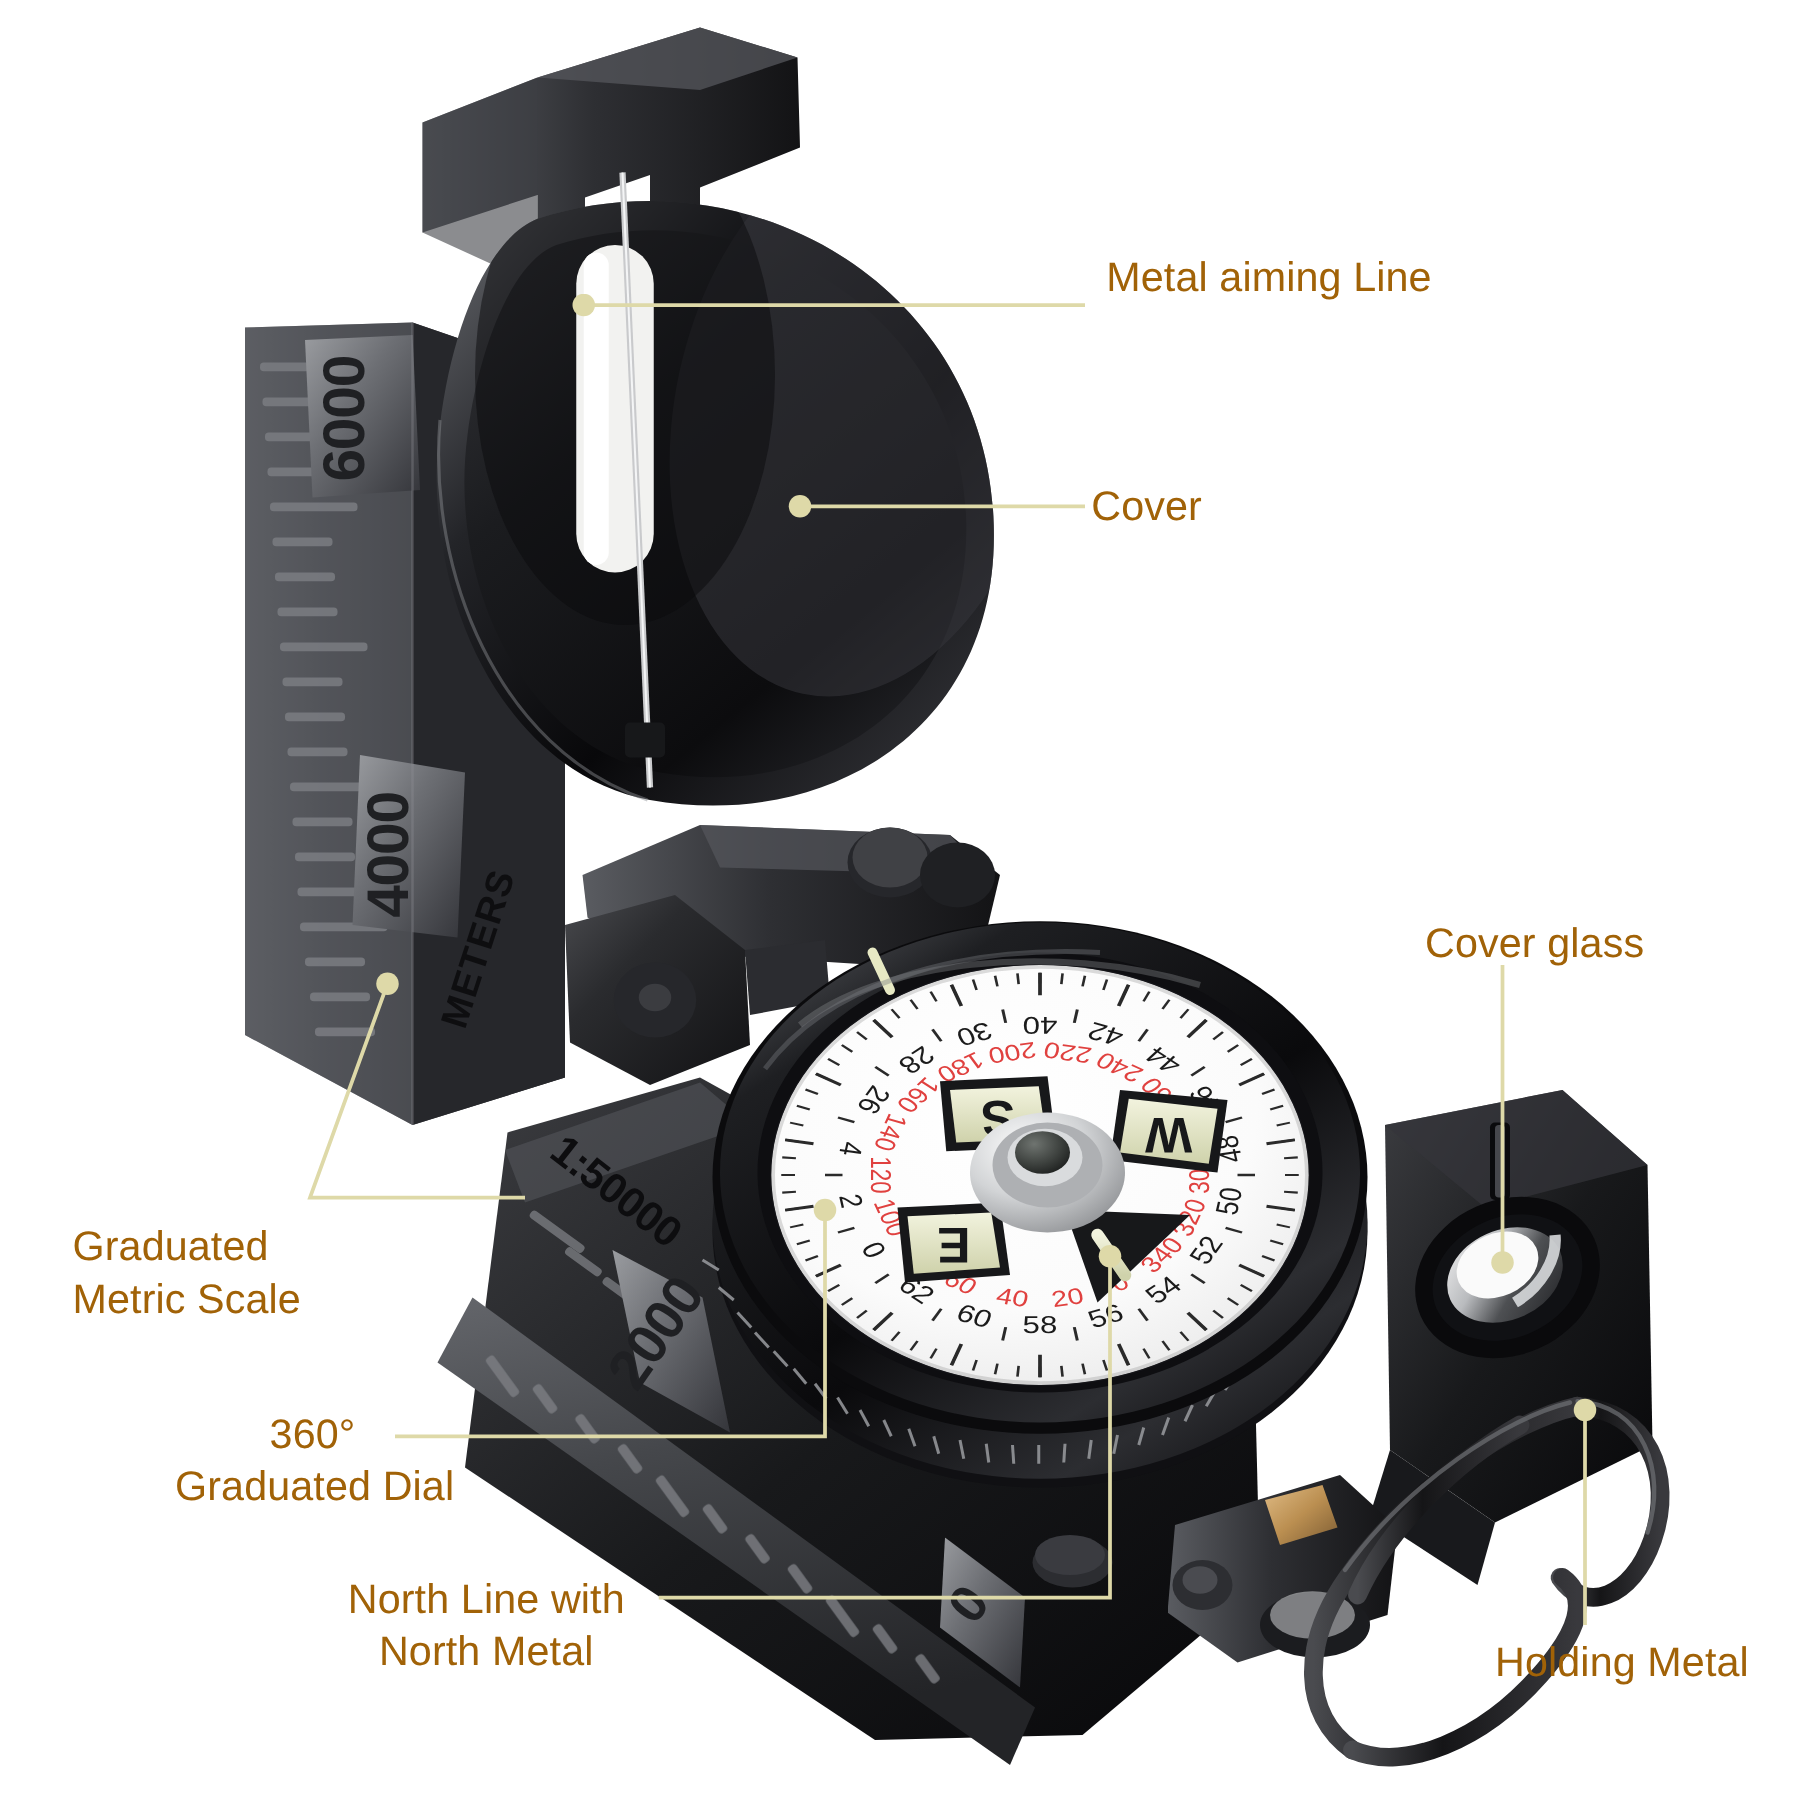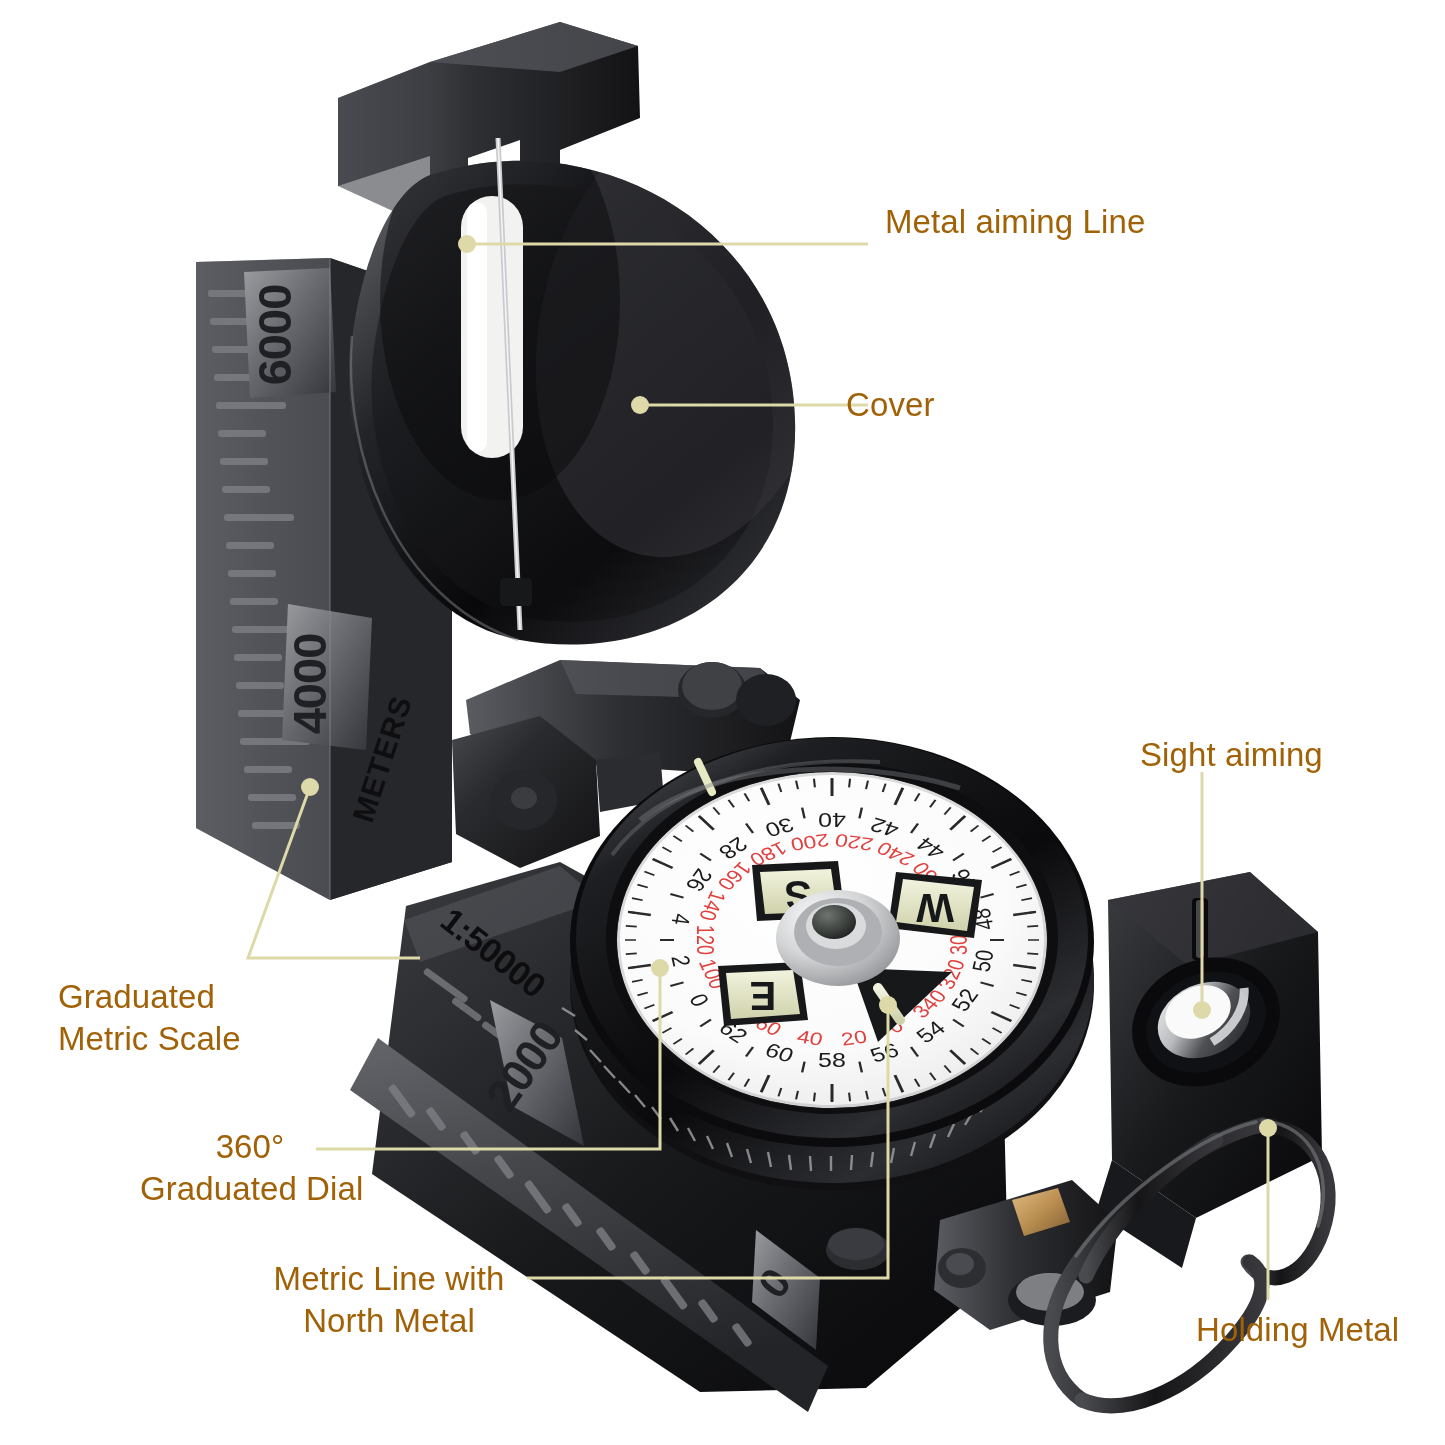--- a/index.html
+++ b/index.html
@@ -565,34 +565,34 @@
       <circle cx="1202" cy="1010" r="9"></circle>
       <circle cx="1268" cy="1128" r="9"></circle>
       <circle cx="310" cy="787" r="9"></circle>
       <circle cx="660" cy="968" r="9"></circle>
       <circle cx="888" cy="1005" r="9"></circle>
     </g>
   </svg>
 
   <div class="callout-label right" style="left:885px; top:222px; transform:translateY(-50%);">Metal aiming Line</div>
 
-  <div class="callout-label right" style="left:846px; top:405px; transform:translateY(-50%);">Cover</div>
-
-  <div class="callout-label right" style="left:1140px; top:755px; transform:translateY(-50%);">Sight aiming</div>
+  <div class="callout-label right" style="left:873px; top:405px; transform:translateY(-50%);">Cover</div>
+
+  <div class="callout-label right" style="left:1140px; top:755px; transform:translateY(-50%);">Cover glass</div>
 
   <div class="callout-label right" style="left:1196px; top:1330px; transform:translateY(-50%);">Holding Metal</div>
 
   <div style="position:absolute; left:58px; top:976px;">
     <div class="callout-label left" style="position:static;">Graduated</div>
     <div class="callout-label left" style="position:static;text-align:center;">Metric Scale</div>
   </div>
 
   <div style="position:absolute; left:140px; top:1126px; width:220px; text-align:center;">
     <div class="callout-label center" style="position:static; text-align:center;">360°</div>
     <div class="callout-label center" style="position:static; text-align:center;">Graduated Dial</div>
   </div>
 
   <div style="position:absolute; left:248px; top:1258px; width:282px; text-align:center;">
-    <div class="callout-label center" style="position:static; text-align:center;">Metric Line with</div>
+    <div class="callout-label center" style="position:static; text-align:center;">North Line with</div>
     <div class="callout-label center" style="position:static; text-align:center;">North Metal</div>
   </div>
 
 </div>
 
 </body></html>

